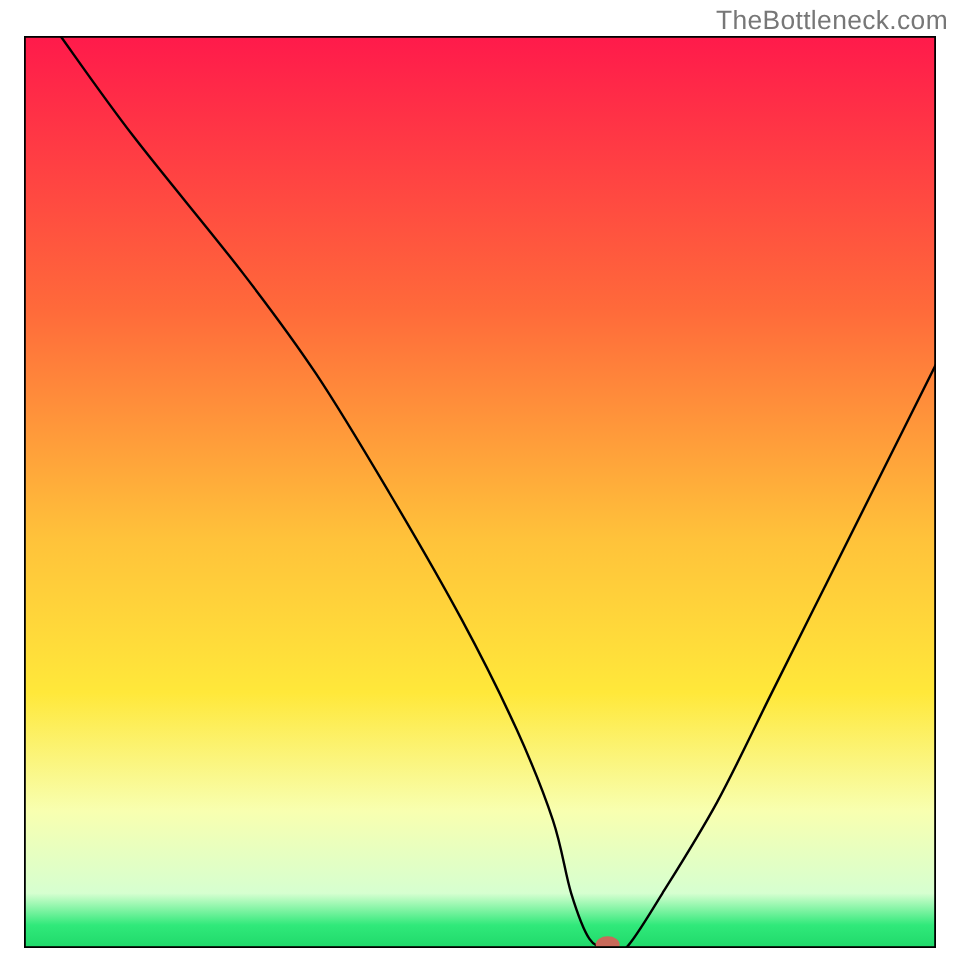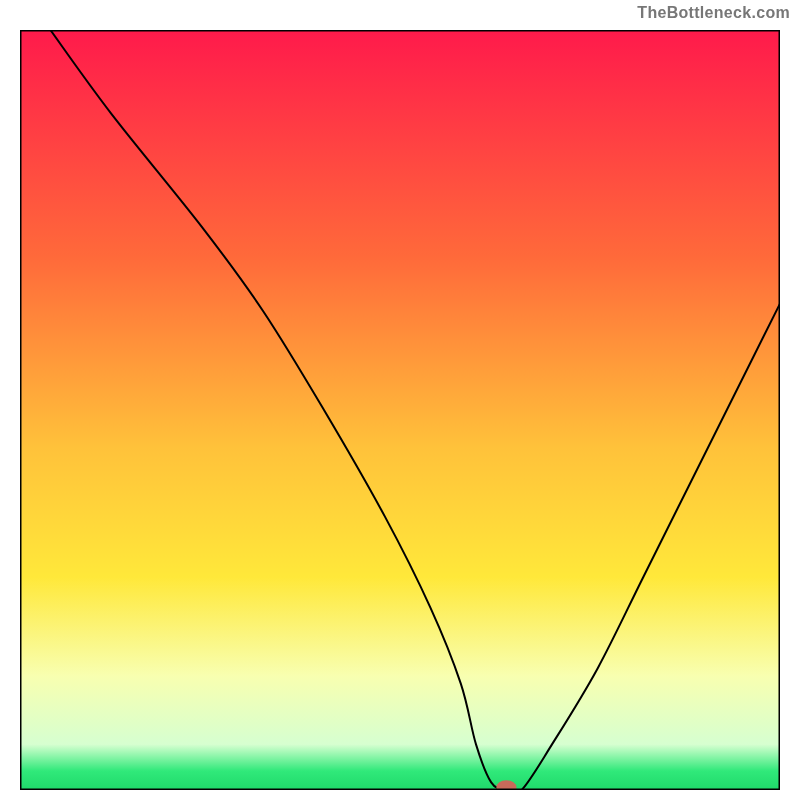--- a/index.html
+++ b/index.html
@@ -13,22 +13,22 @@
   .wrap {
     position: relative;
     width: 800px;
     height: 800px;
   }
   .watermark {
     position: absolute;
     top: 4px;
     right: 10px;
     color: #777;
-    font-size: 16px;
-    font-weight: 700;
+    font-size: 22px;
+    font-weight: 400;
     letter-spacing: 0.3px;
     user-select: none;
   }
   .plot-frame {
     position: absolute;
     left: 20px;
     top: 30px;
     width: 760px;
     height: 760px;
     box-sizing: border-box;

